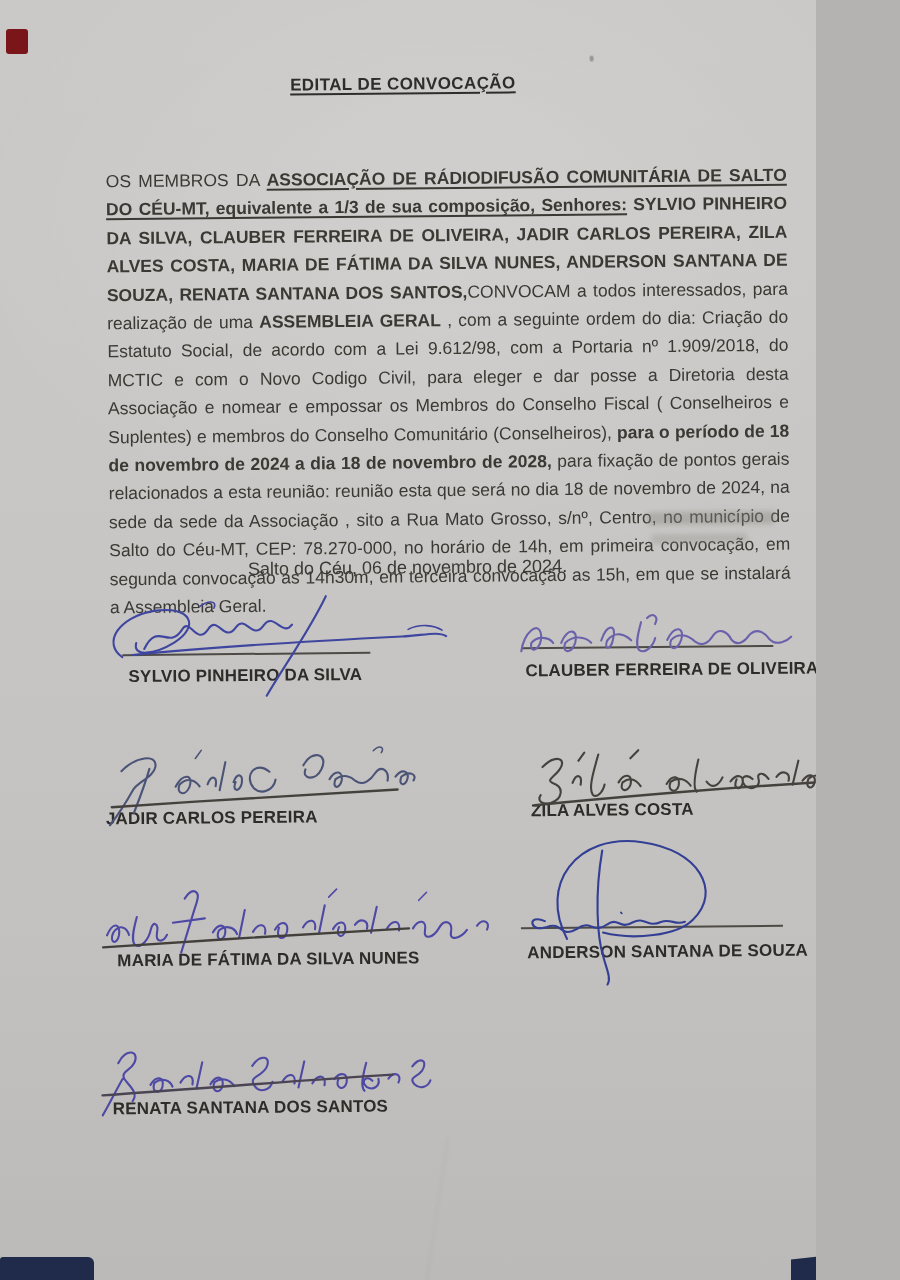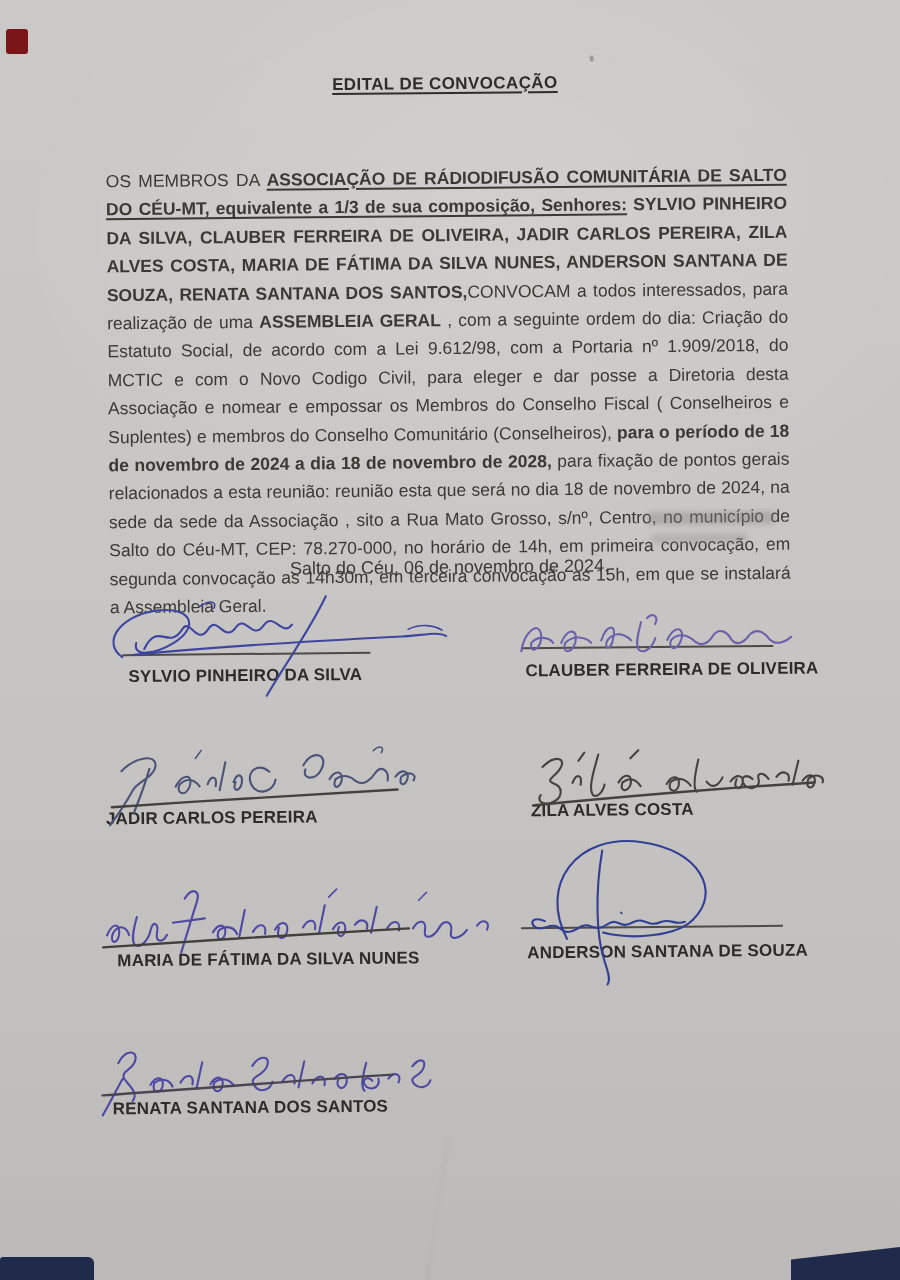--- a/index.html
+++ b/index.html
@@ -2,21 +2,21 @@
 <html><head>
 <meta charset="utf-8">
 <style>
   html,body{margin:0;padding:0;}
   body{
     width:900px;height:1280px;overflow:hidden;
     background:#b5b3b1;
     font-family:"Liberation Sans", sans-serif;
   }
   .sheet{
-    position:relative;width:900px;height:1280px;overflow:hidden;
+    position:relative;width:816px;height:1280px;overflow:hidden;
     background:
       radial-gradient(ellipse 700px 500px at 55% 18%, rgba(255,255,255,0.14), rgba(255,255,255,0) 70%),
       linear-gradient(180deg,#cbc9c7 0%, #c8c6c4 45%, #c3c1bf 75%, #bcbab8 100%);
     color:#3a3833;
   }
   .tilt{position:absolute;inset:0;transform:rotate(-0.55deg);transform-origin:450px 620px;}
   .page-title{
     position:absolute;top:74px;left:0;width:100%;text-align:center;
     font-weight:bold;font-size:17px;letter-spacing:.4px;color:#2f2d2a;
     text-decoration:underline;text-decoration-thickness:2px;text-underline-offset:3px;

